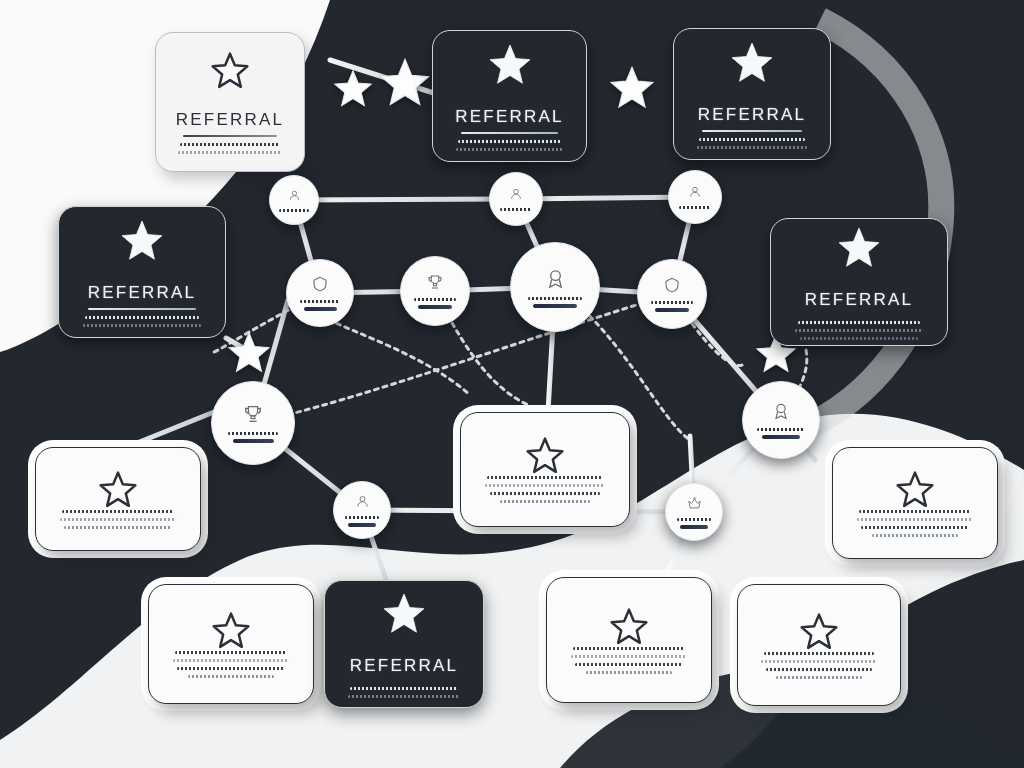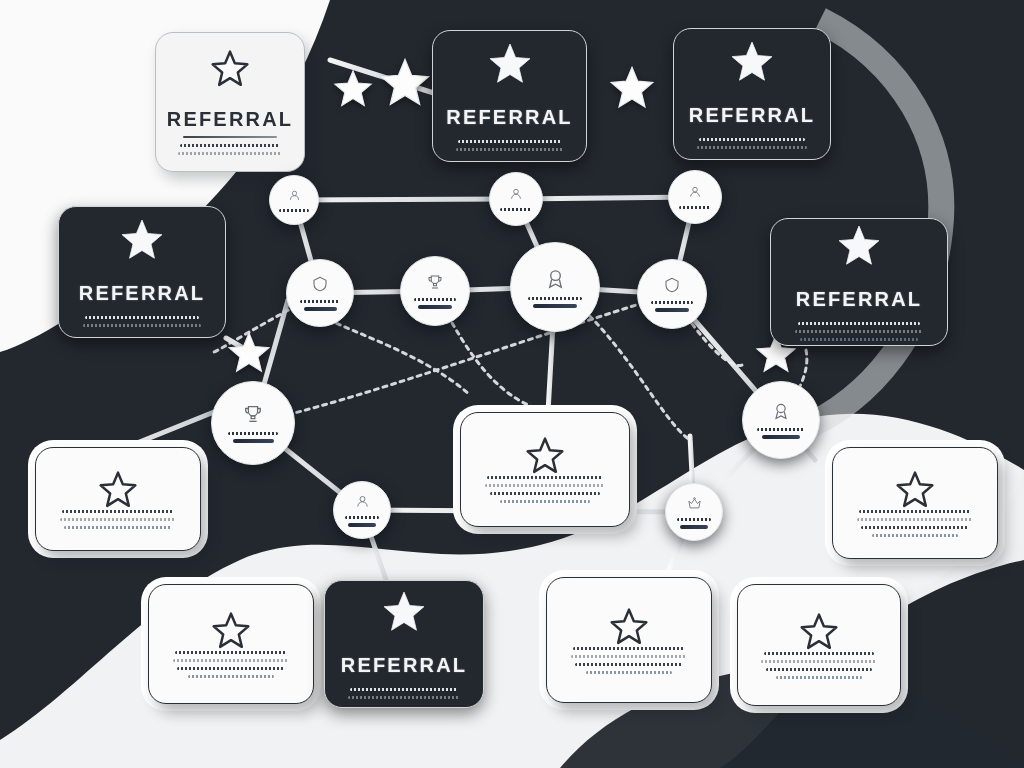--- a/index.html
+++ b/index.html
@@ -20,21 +20,21 @@
         padding:10px 14px;overflow:hidden;}
   .card.dark{background:#23282f;border:1.6px solid #cfd4d8;
         box-shadow:0 6px 16px rgba(0,0,0,.45);}
   .card.light{background:#fbfbfb;border:1.7px solid #2b3038;
         box-shadow:7px 9px 14px rgba(20,24,30,.30), 0 0 0 7px #ffffff;}
   .card.lightplain{background:#f4f4f5;border:1.5px solid #b9bec4;
         box-shadow:5px 7px 14px rgba(20,24,30,.22);}
 
   
   .star{display:block;}
-  .card-title{font-weight:700;letter-spacing:2.2px;font-size:20px;line-height:1;
+  .card-title{font-weight:400;letter-spacing:2.2px;font-size:17px;line-height:1;
         margin-top:20px;white-space:nowrap;}
   .card.dark .card-title{color:#f2f4f6;text-shadow:0 0 2px rgba(255,255,255,.35);}
   .card.light .card-title,.card.lightplain .card-title{color:#2b3038;}
   .rule{height:2px;width:78%;margin:7px 0 6px;border-radius:2px;}
   .card.dark .rule{background:linear-gradient(90deg,#e9edf1,#aab3bd);}
   .card.light .rule,.card.lightplain .rule{background:linear-gradient(90deg,#3a4049,#8a929c);}
 
   .lines{width:86%;display:flex;flex-direction:column;align-items:center;gap:5px;}
   .tline{height:3px;border-radius:2px;}
   .card.dark .tline{background:repeating-linear-gradient(90deg,#dfe4ea 0 2px,transparent 2px 4px);}

